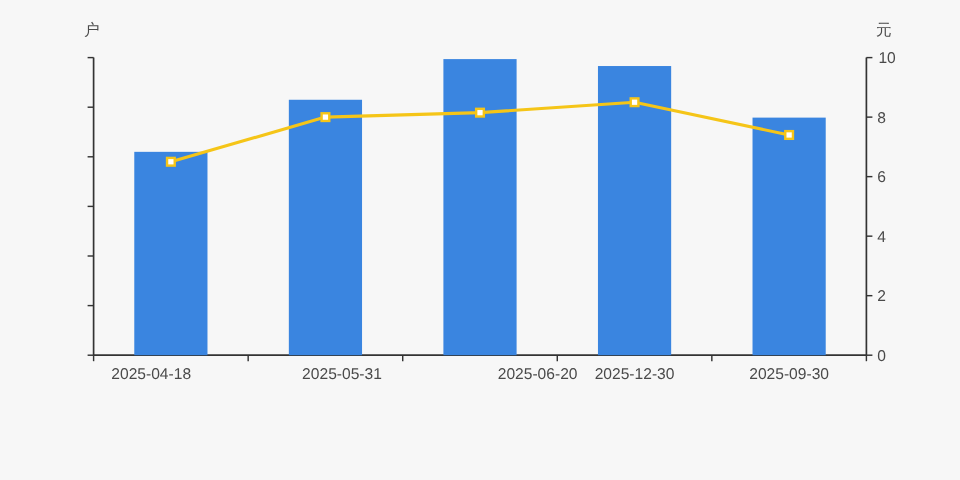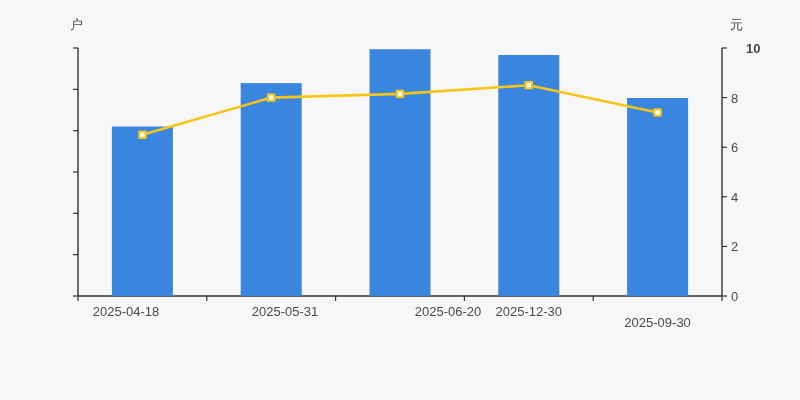--- a/index.html
+++ b/index.html
@@ -84,28 +84,28 @@
 
   <div class="axis-unit" id="right-axis-unit">元</div>
 
   <div id="left-tick-labels"></div>
   <div id="right-tick-labels">
       <div class="tick-label right" style="top: 296px; left: 1px;">0</div>
       <div class="tick-label right" style="top: 246.4px; left: 1px;">2</div>
       <div class="tick-label right" style="top: 196.8px; left: 1px;">4</div>
       <div class="tick-label right" style="top: 147.2px; left: 1px;">6</div>
       <div class="tick-label right" style="top: 97.6px; left: 1px;">8</div>
-      <div class="tick-label right" style="top: 48px; left: 16px; font-weight: bold;">10</div>
+      <div class="tick-label right" style="top: 48px; left: 2px;">10</div>
     </div>
   <div id="cat-labels">
       <div class="cat-label" style="left: 126px;">2025-04-18</div>
       <div class="cat-label" style="left: 285px; text-align: center;">2025-05-31</div>
       <div class="cat-label" style="left: 400px; margin-left: 48px;">2025-06-20</div>
       <div class="cat-label" style="left: 528.8px;">2025-12-30</div>
-      <div class="cat-label" style="left: 657.6px; margin-top: 11px;">2025-09-30</div>
+      <div class="cat-label" style="left: 657.6px;">2025-09-30</div>
     </div>
 
   <svg class="plot" id="plot-svg" width="800" height="400">
       <line x1="78" y1="48" x2="78" y2="296" stroke="#333333" stroke-width="1.4"></line>
       <line x1="722" y1="48" x2="722" y2="296" stroke="#333333" stroke-width="1.4"></line>
       <line x1="78" y1="296" x2="722" y2="296" stroke="#333333" stroke-width="1.4"></line>
       <line x1="73" y1="296" x2="78" y2="296" stroke="#333333" stroke-width="1.2"></line>
       <line x1="73" y1="254.66666666666669" x2="78" y2="254.66666666666669" stroke="#333333" stroke-width="1.2"></line>
       <line x1="73" y1="213.33333333333334" x2="78" y2="213.33333333333334" stroke="#333333" stroke-width="1.2"></line>
       <line x1="73" y1="172" x2="78" y2="172" stroke="#333333" stroke-width="1.2"></line>

